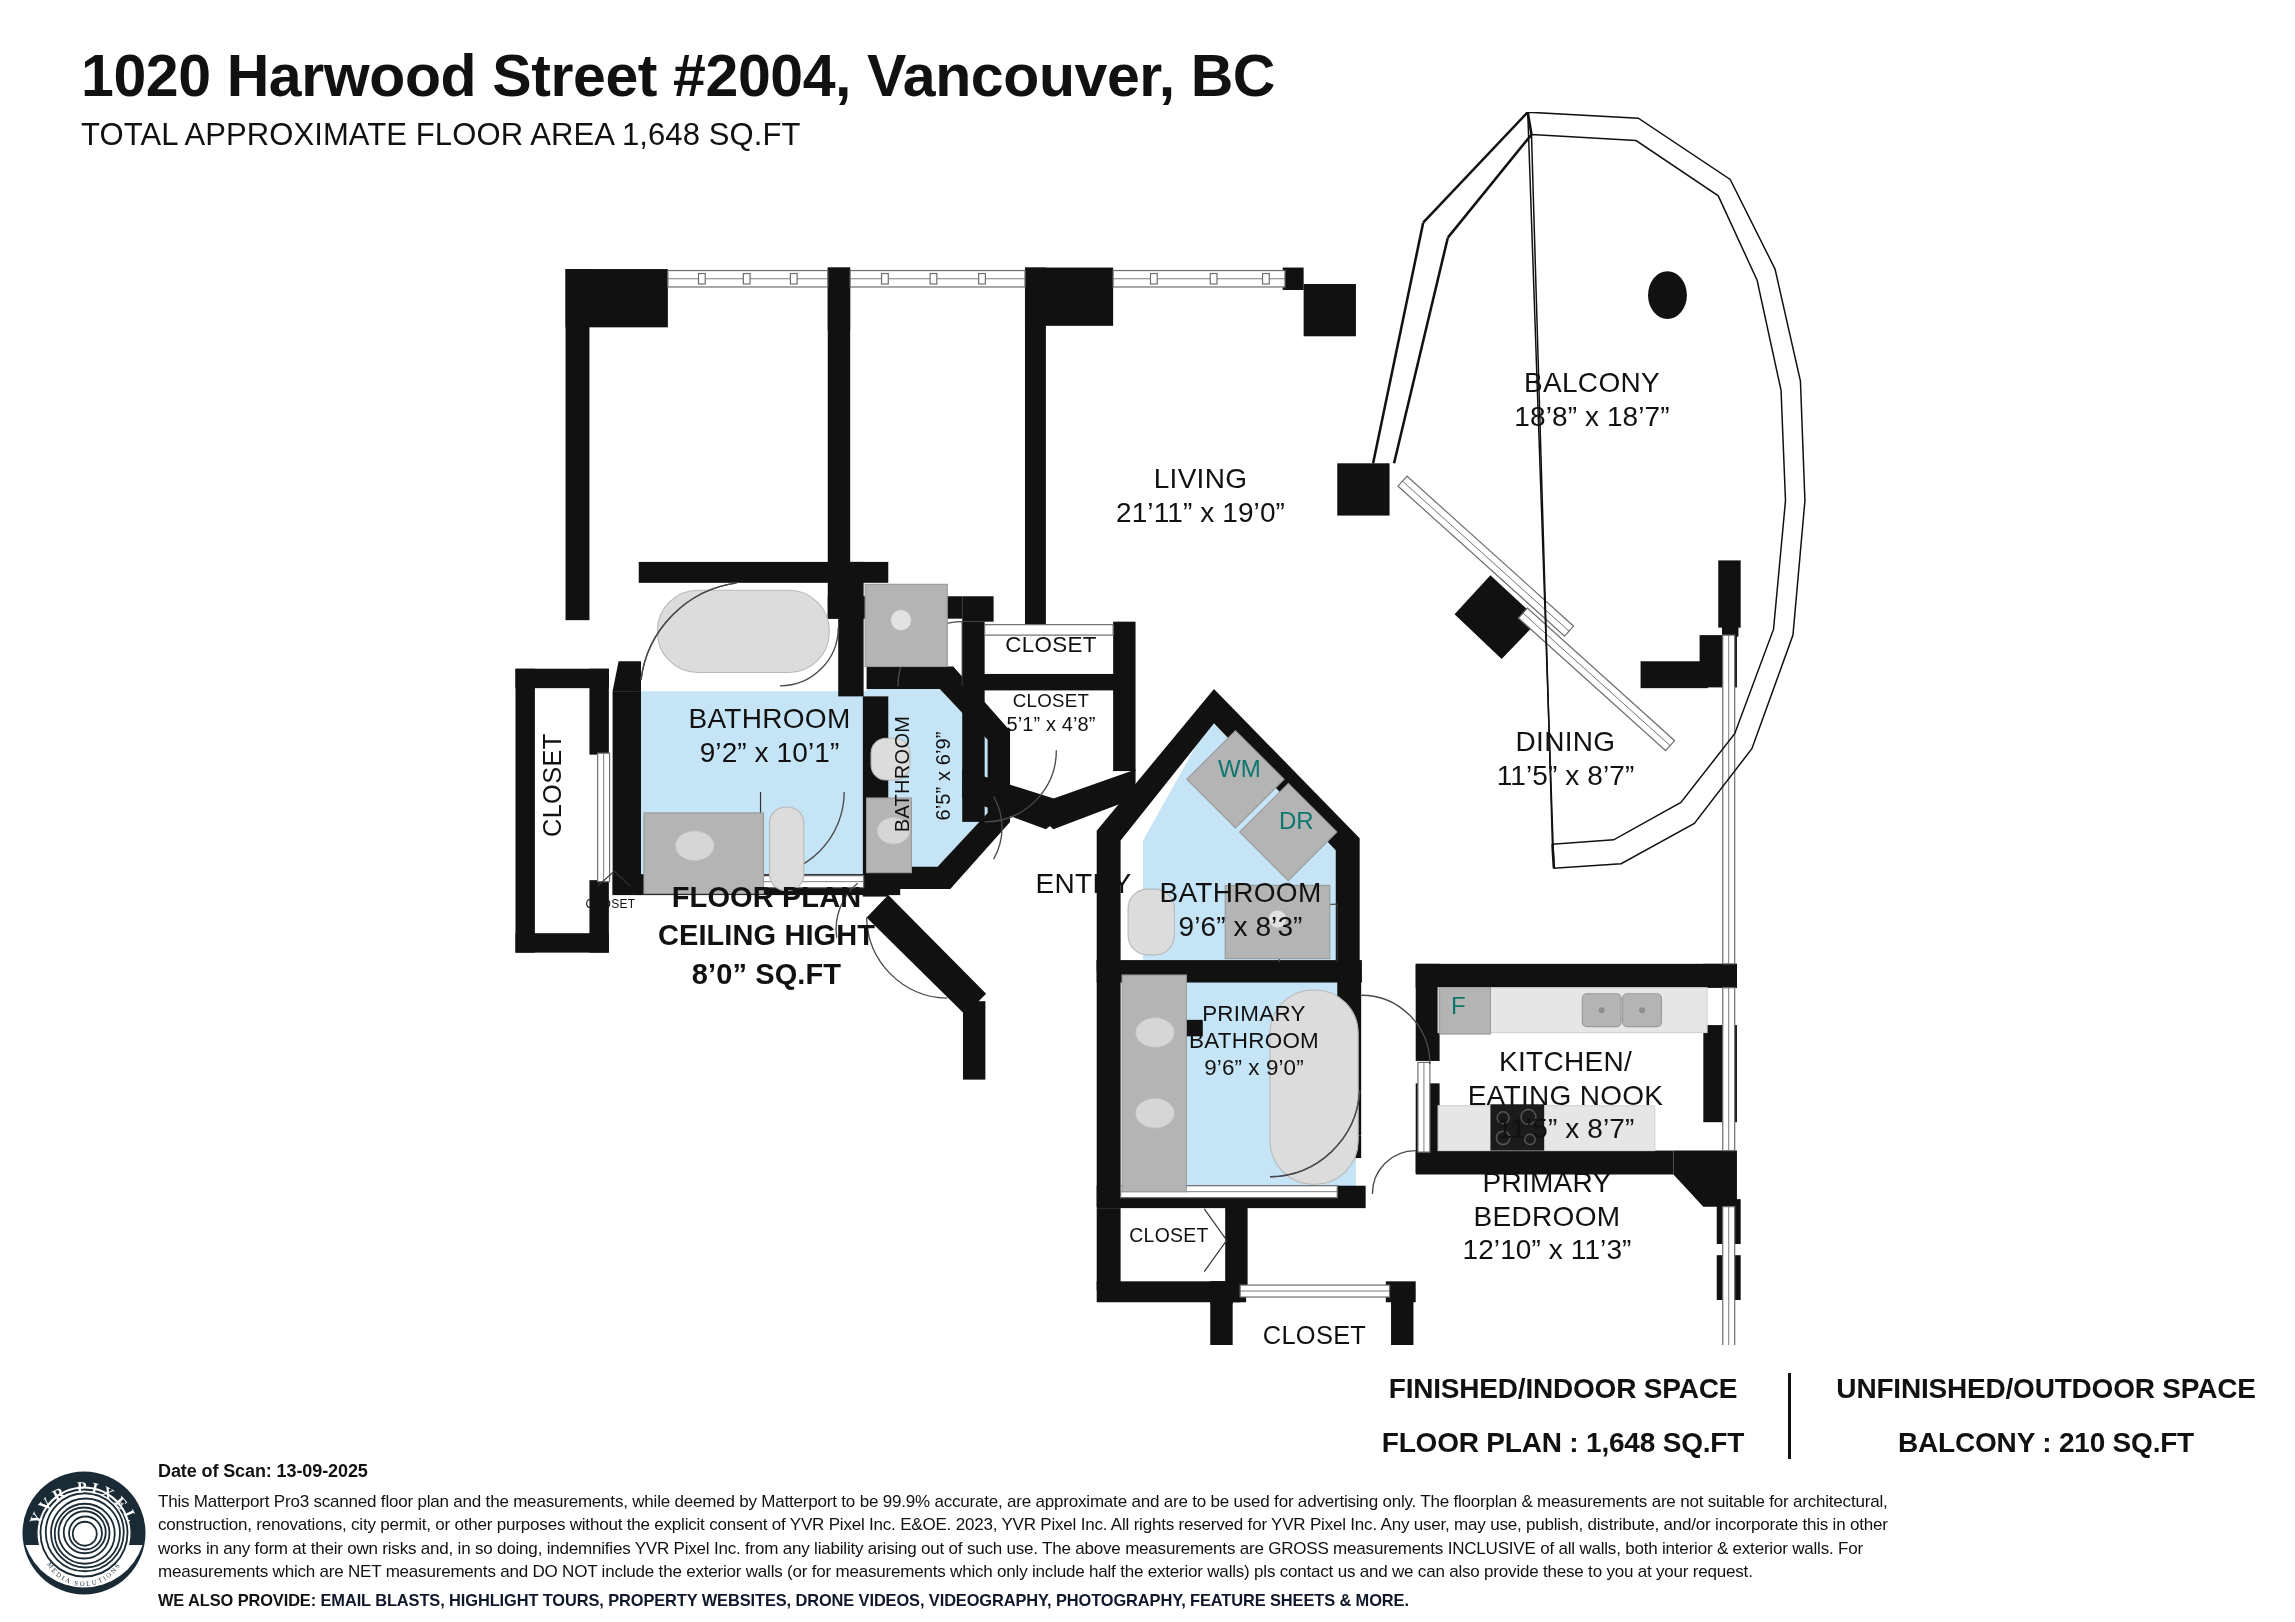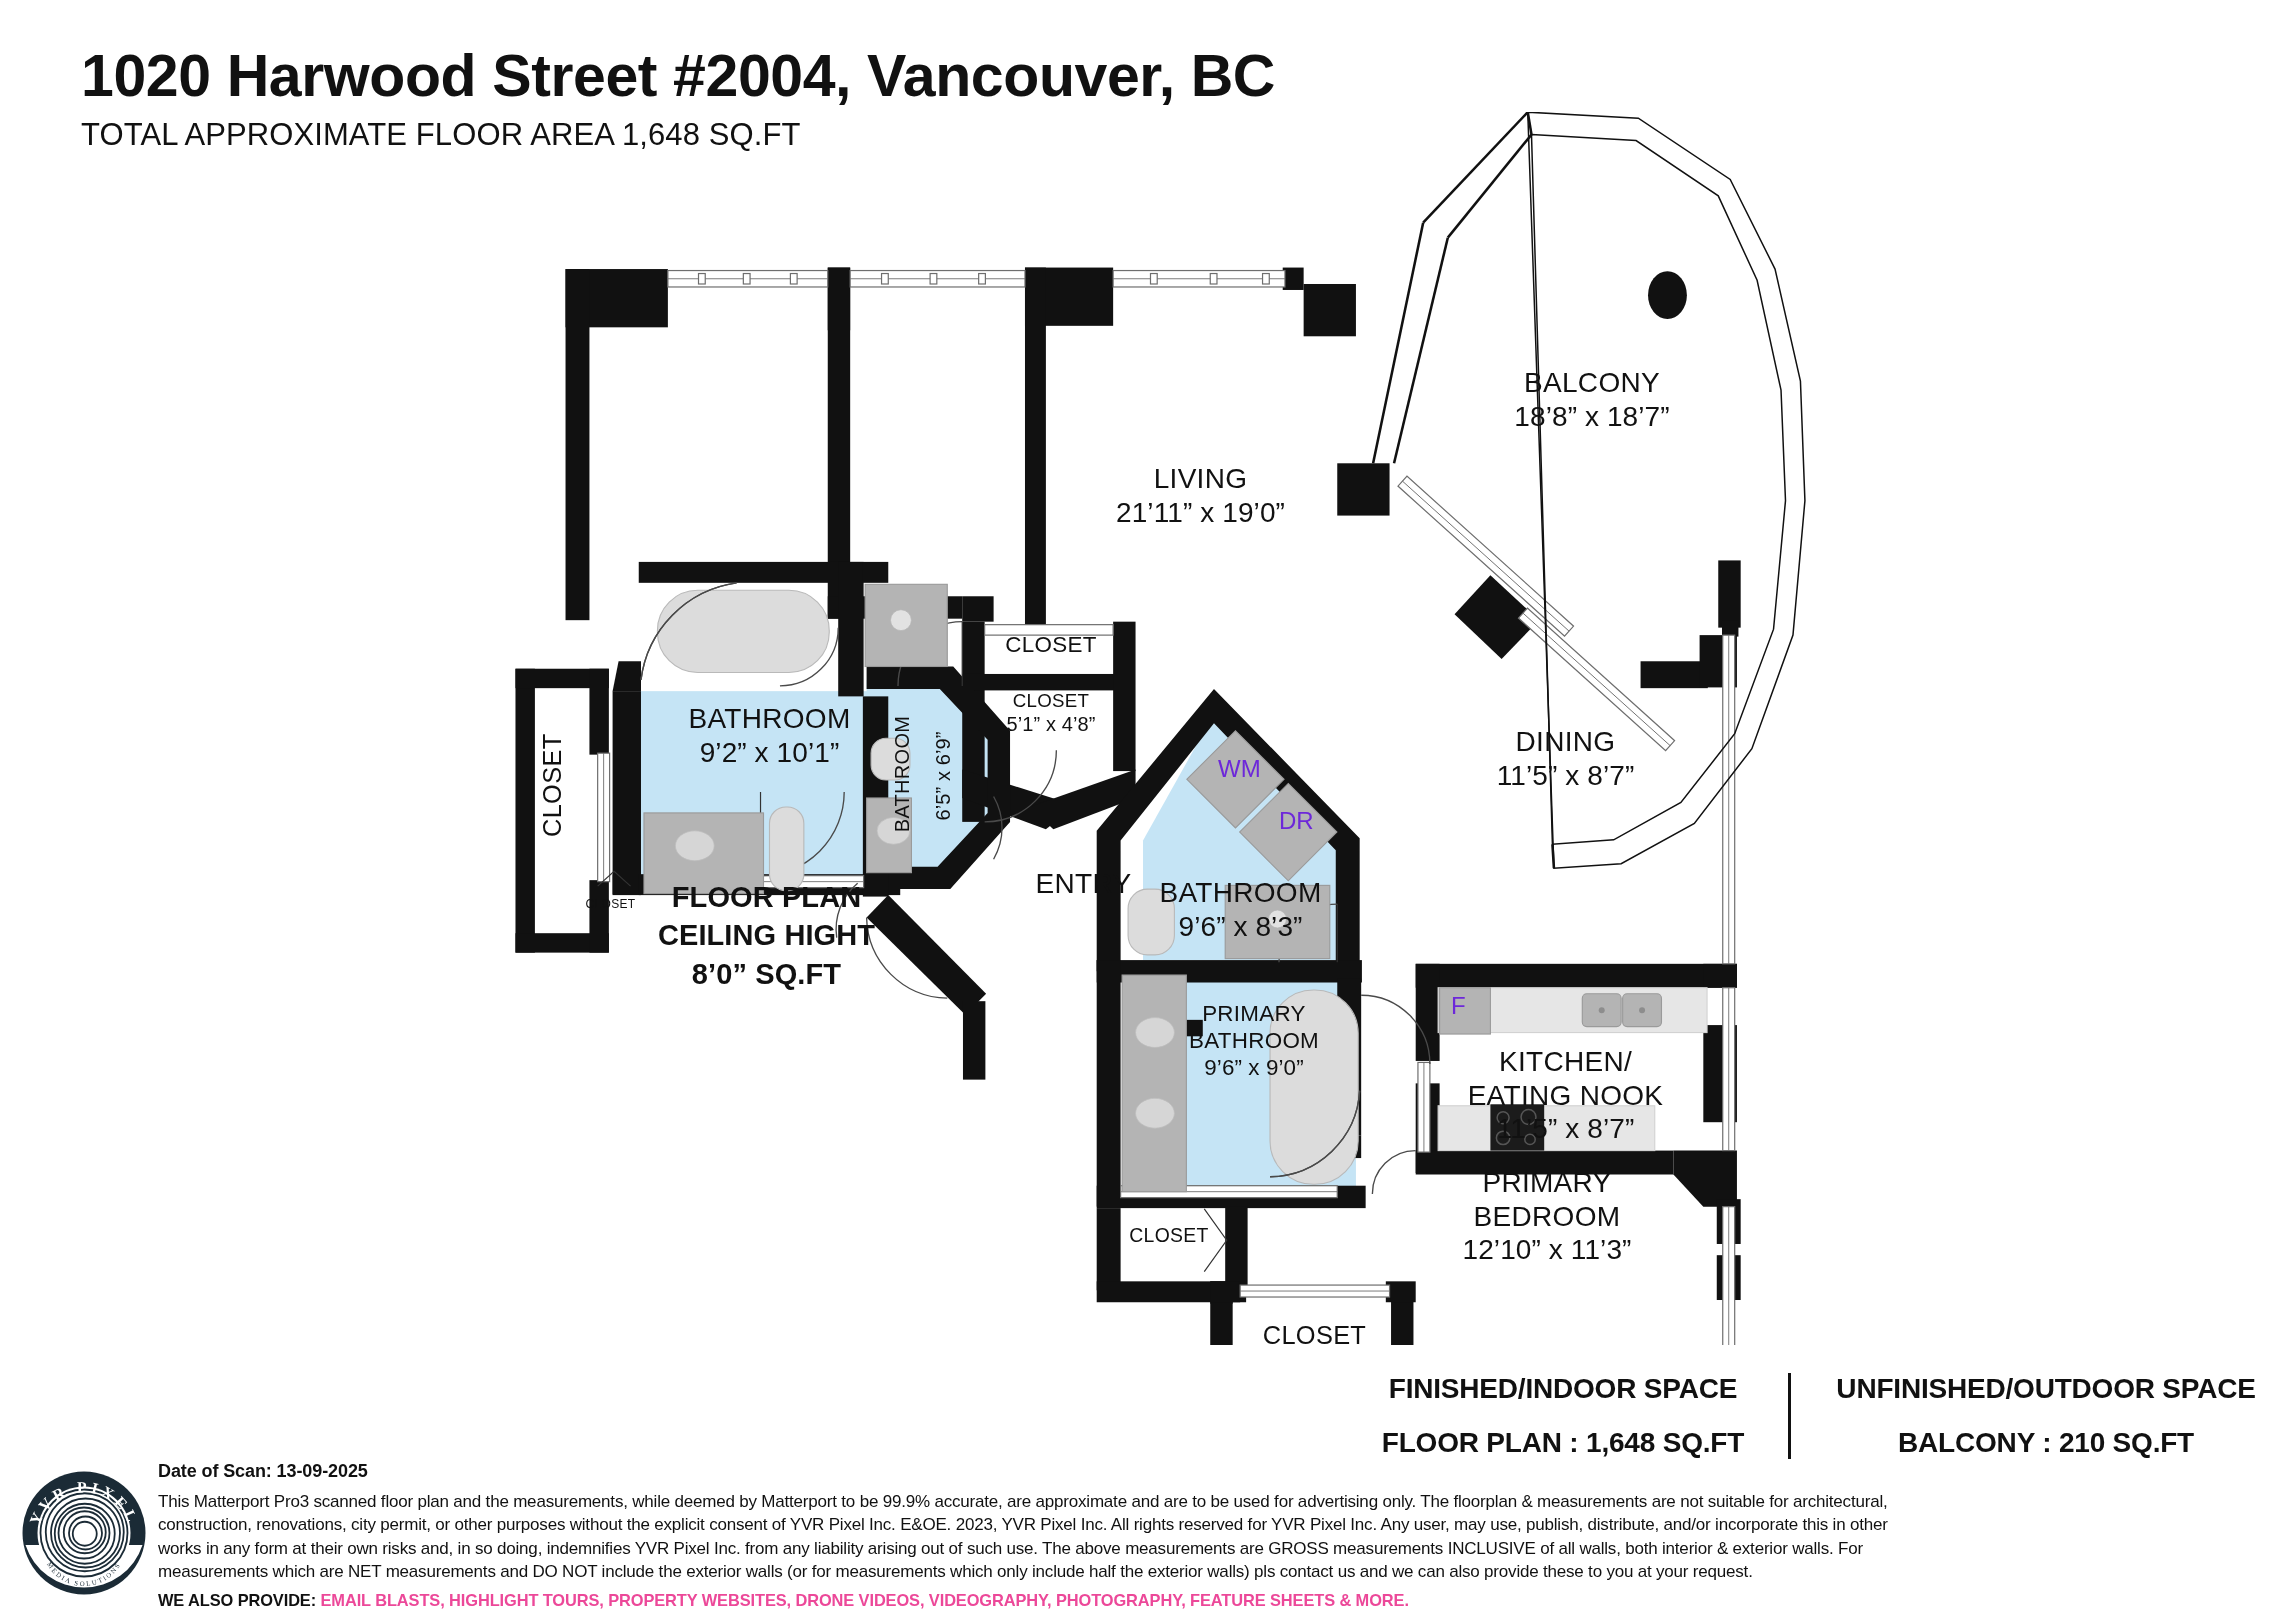--- a/index.html
+++ b/index.html
@@ -74,21 +74,21 @@
   .room-label.small .rd { font-size: 22.4px; }
   .room-label.tiny .rn { font-size: 14px; }
   .room-label.tiny .rd { font-size: 14px; }
   .room-label.mini .rn { font-size: 12px; }
 
   .rot90 { transform: rotate(-90deg); transform-origin: center center; }
 
   .appliance-tag {
     position: absolute;
     font-size: 24px;
-    color: #6d28d9;
+    color: #0f766e;
     pointer-events: none;
     white-space: nowrap;
   }
 
   
   #ceiling-note {
     position: absolute;
     left: 643px;
     top: 878px;
     width: 247px;
@@ -170,21 +170,21 @@
     margin-top: 6.7px;
     font-size: 16.4px;
     letter-spacing: -0.1px;
     white-space: nowrap;
   }
   #provide-line .lead {
     font-weight: bold;
     color: #111;
   }
   #provide-line .rest {
-    color: #ec4899;
+    color: #0f172a;
     font-weight: bold;
   }
 </style>
 </head>
 <body>
 
 <div id="header">
   <div id="doc-title">1020 Harwood Street #2004, Vancouver, BC</div>
   <div id="doc-subtitle">TOTAL APPROXIMATE FLOOR AREA 1,648 SQ.FT</div>
 </div>

